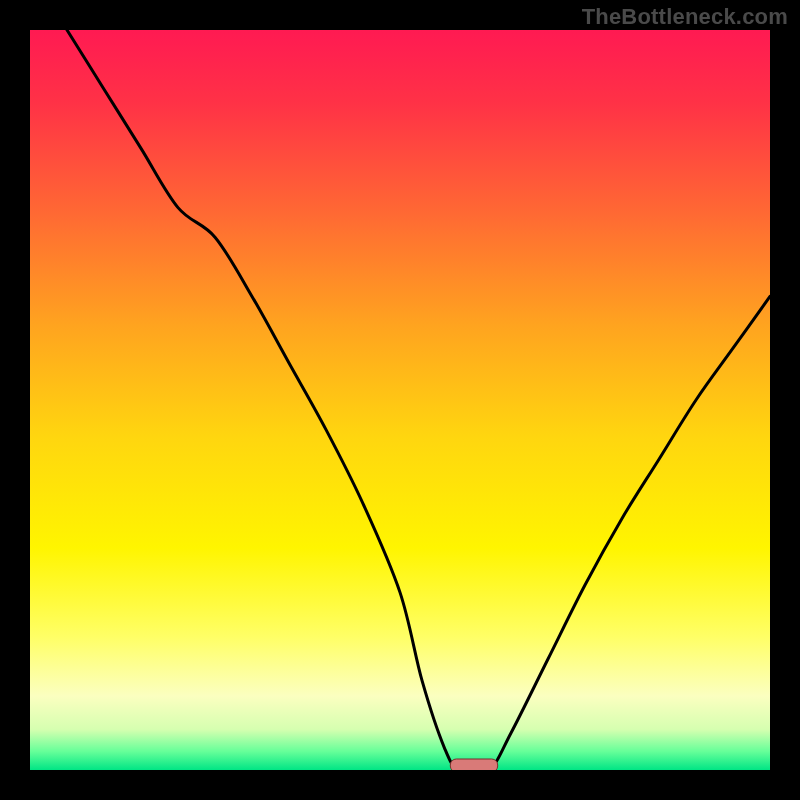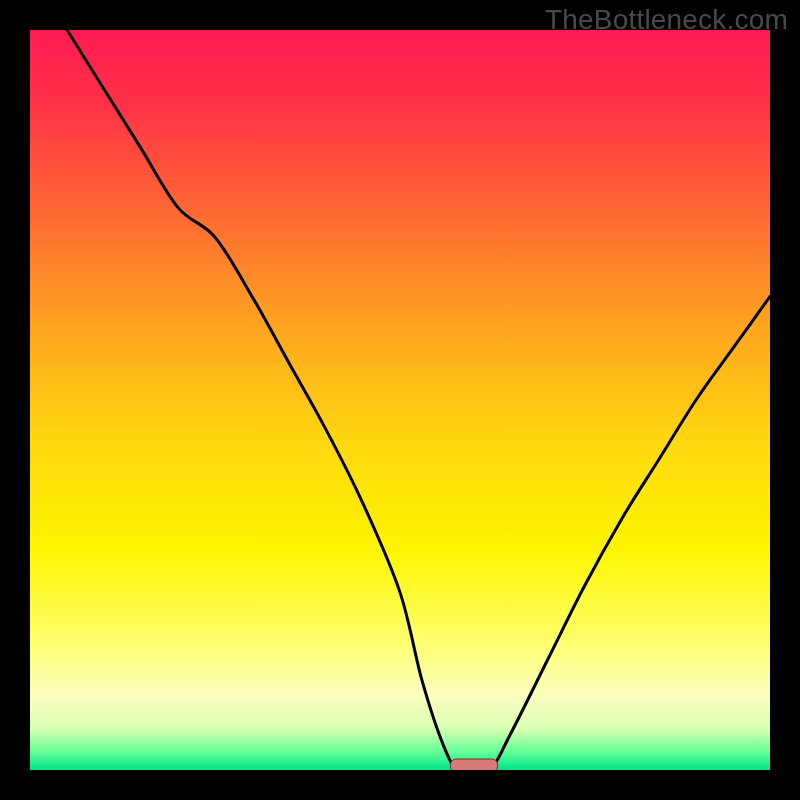--- a/index.html
+++ b/index.html
@@ -14,22 +14,22 @@
   .frame {
     position: relative;
     width: 800px;
     height: 800px;
     background: #000;
   }
   .watermark {
     position: absolute;
     top: 4px;
     right: 12px;
-    font-size: 28px;
-    font-weight: 400;
+    font-size: 22px;
+    font-weight: 700;
     color: #4a4a4a;
     letter-spacing: 0.2px;
     z-index: 10;
   }
   .plot {
     position: absolute;
     left: 30px;
     top: 30px;
     width: 740px;
     height: 740px;

